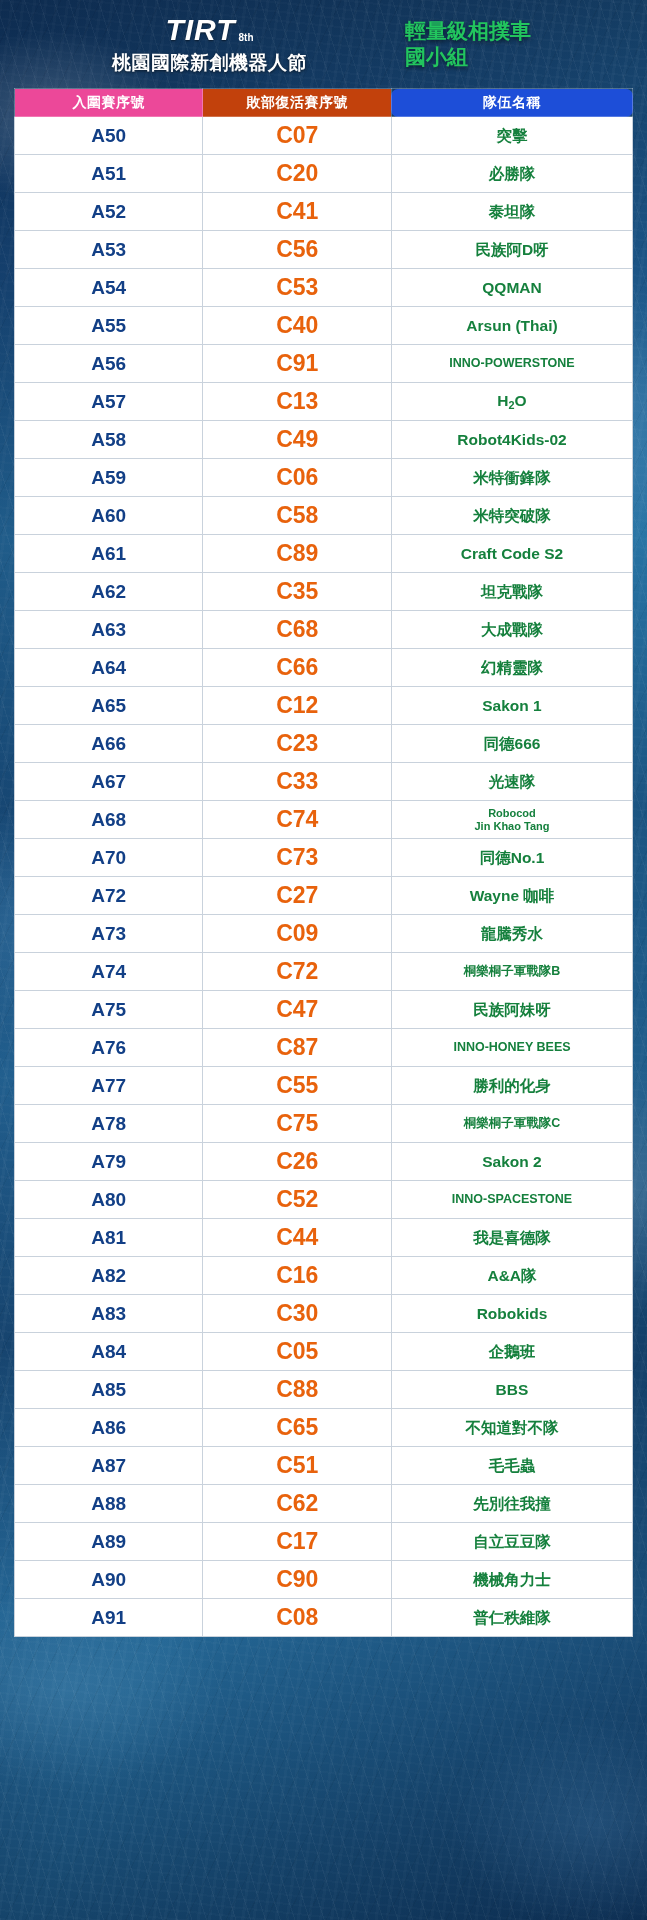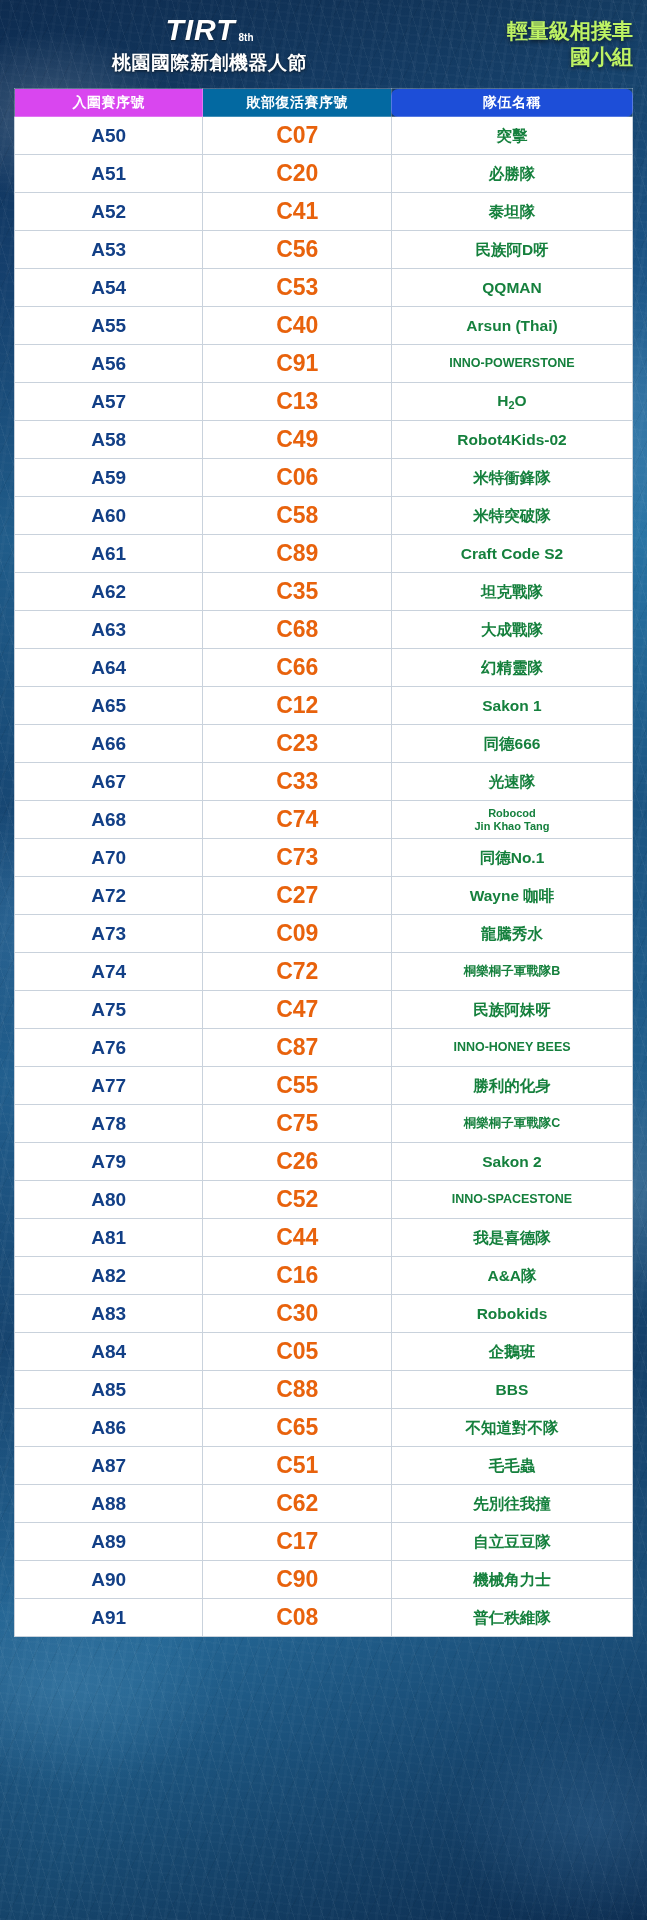--- a/index.html
+++ b/index.html
@@ -87,22 +87,22 @@
   .brand-cn {
     margin-top: 3px;
     font-size: 19px;
     font-weight: bold;
     letter-spacing: .5px;
     text-shadow: 0 1px 3px rgba(0,0,0,.6);
     white-space: nowrap;
   }
   .title-box {
     flex: 0 0 236px;
-    text-align: right;
-    color: #bef264;
+    text-align: left;
+    color: #22c55e;
     font-weight: bold;
     font-size: 21px;
     line-height: 1.25;
     text-shadow: 0 2px 4px rgba(0,0,0,.55);
     padding-right: 8px;
   }
 
   
   .table-wrap {
     position: relative;
@@ -118,22 +118,22 @@
   col.c3 { width: 39%; }
 
   thead th {
     height: 28px;
     font-size: 14px;
     font-weight: bold;
     color: #fff;
     letter-spacing: .5px;
     border: 1px solid rgba(255,255,255,.25);
   }
-  th.h1 { background: #d946ef; }
-  th.h2 { background: #0369a1; }
+  th.h1 { background: #ec4899; }
+  th.h2 { background: #c2410c; }
   th.h3 { background: #1d4ed8; border-radius: 7px; }
 
   tbody td {
     height: 38px;
     text-align: center;
     vertical-align: middle;
     background: #ffffff;
     border: 1px solid #c9d2dc;
     font-size: 17px;
     line-height: 1.15;

